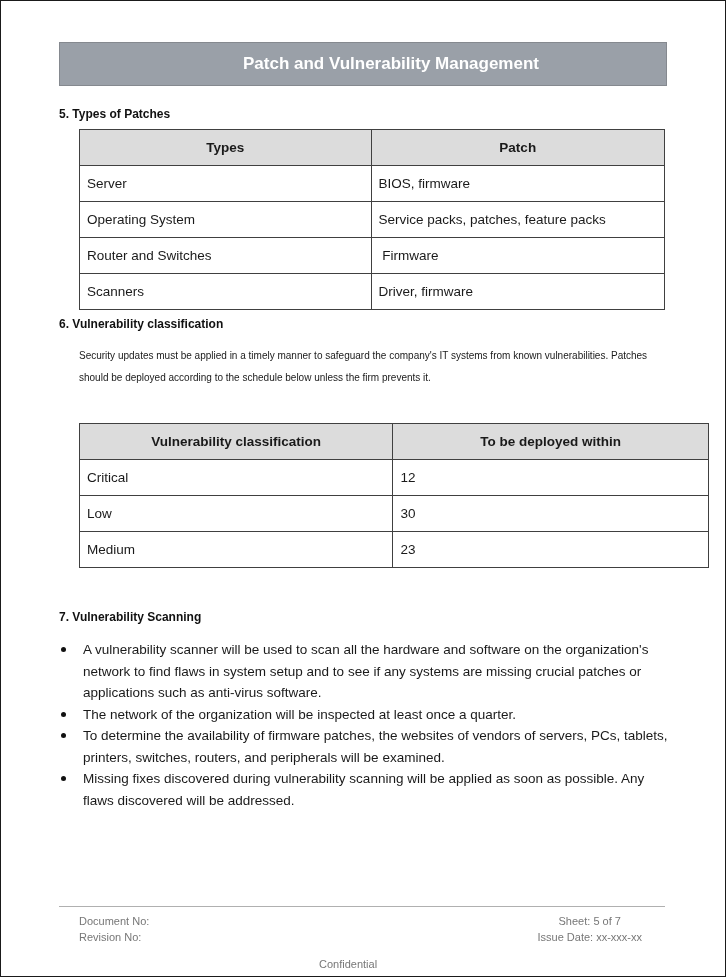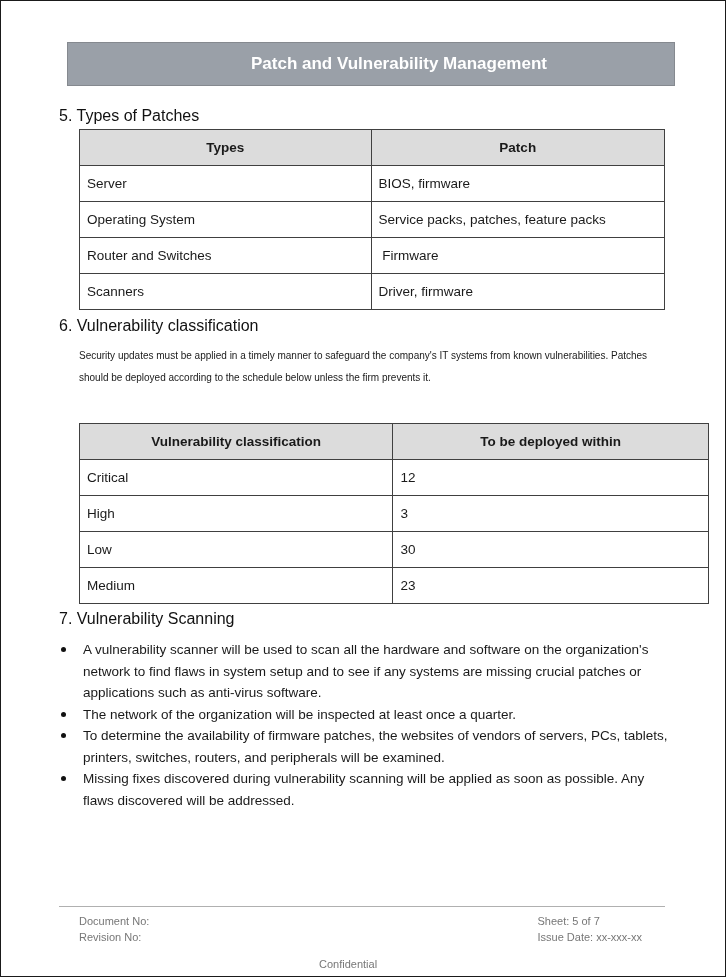--- a/index.html
+++ b/index.html
@@ -9,25 +9,25 @@
       color:#1a1a1a; position:relative; overflow:hidden;
     }
     .page {
       position:absolute; left:0; top:0; width:724px; height:975px;
       border:1px solid #1a1a1a; background:#fff;
     }
     .title-bar {
       position:absolute; left:58px; top:41px; width:606px; height:42px;
       background:#9aa0a8; border:1px solid #85898f;
       display:flex; align-items:center; justify-content:center;
-      color:#fff; font-weight:bold; font-size:17px;margin-left:8px;
+      color:#fff; font-weight:bold; font-size:17px;
     }
     .title-bar span { margin-left:56px; }
     h2 {
-      position:absolute; margin:0; font-size:16px; font-weight:normal; color:#111;
+      position:absolute; margin:0; font-size:12px; font-weight:bold; color:#111;
     }
     table {
       position:absolute; border-collapse:collapse; font-size:13.5px;
     }
     td, th { border:1px solid #404040; height:27px; padding:4px 7px; }
     th { background:#dcdcdc; font-weight:bold; text-align:center; }
     td { text-align:left; }
     .para {
       position:absolute; left:78px; top:344px; width:590px;
       font-size:10px; line-height:21.5px; margin:0;
@@ -96,24 +96,20 @@
     <tbody>
         <tr>
       <th>Vulnerability classification</th>
       <th>To be deployed within</th>
     </tr>
     <tr>
       <td>Critical</td>
       <td>12</td>
     </tr>
     <tr>
-      <td>High</td>
-      <td>3</td>
-    </tr>
-    <tr>
       <td>Low</td>
       <td>30</td>
     </tr>
     <tr>
       <td>Medium</td>
       <td>23</td>
     </tr>
   </tbody>
     </table>
 
@@ -138,18 +134,18 @@
   </ul>
 
   <div class="footer-line"></div>
   <div class="footer" style="left:78px; top:912px;">
     <div>Document No:</div>
     <div>Revision No:</div>
   </div>
   <div class="footer" style="left:318px; top:912px;margin-top:43px;">
     <div>Confidential</div>
   </div>
-  <div class="footer" style="right:83px; top:912px; text-align:left;">
+  <div class="footer" style="right:83px; top:912px; text-align:center;">
     <div>Sheet: 5 of 7</div>
     <div>Issue Date: xx-xxx-xx</div>
   </div>
 
 </div>
 
 </body></html>

